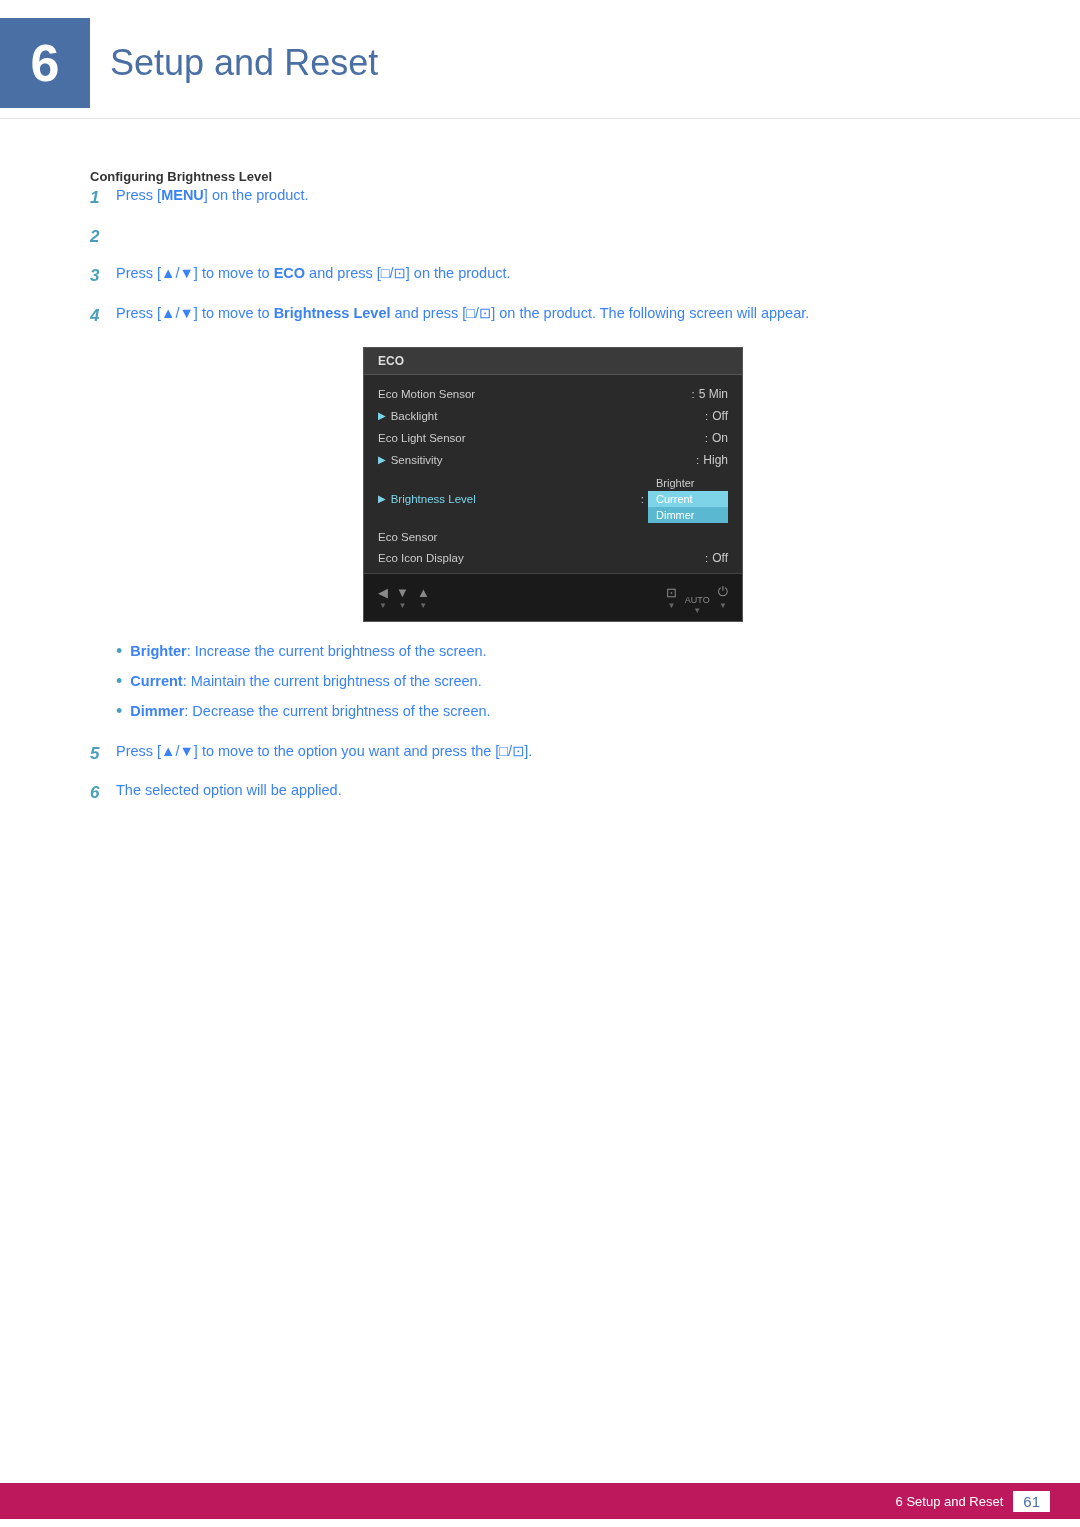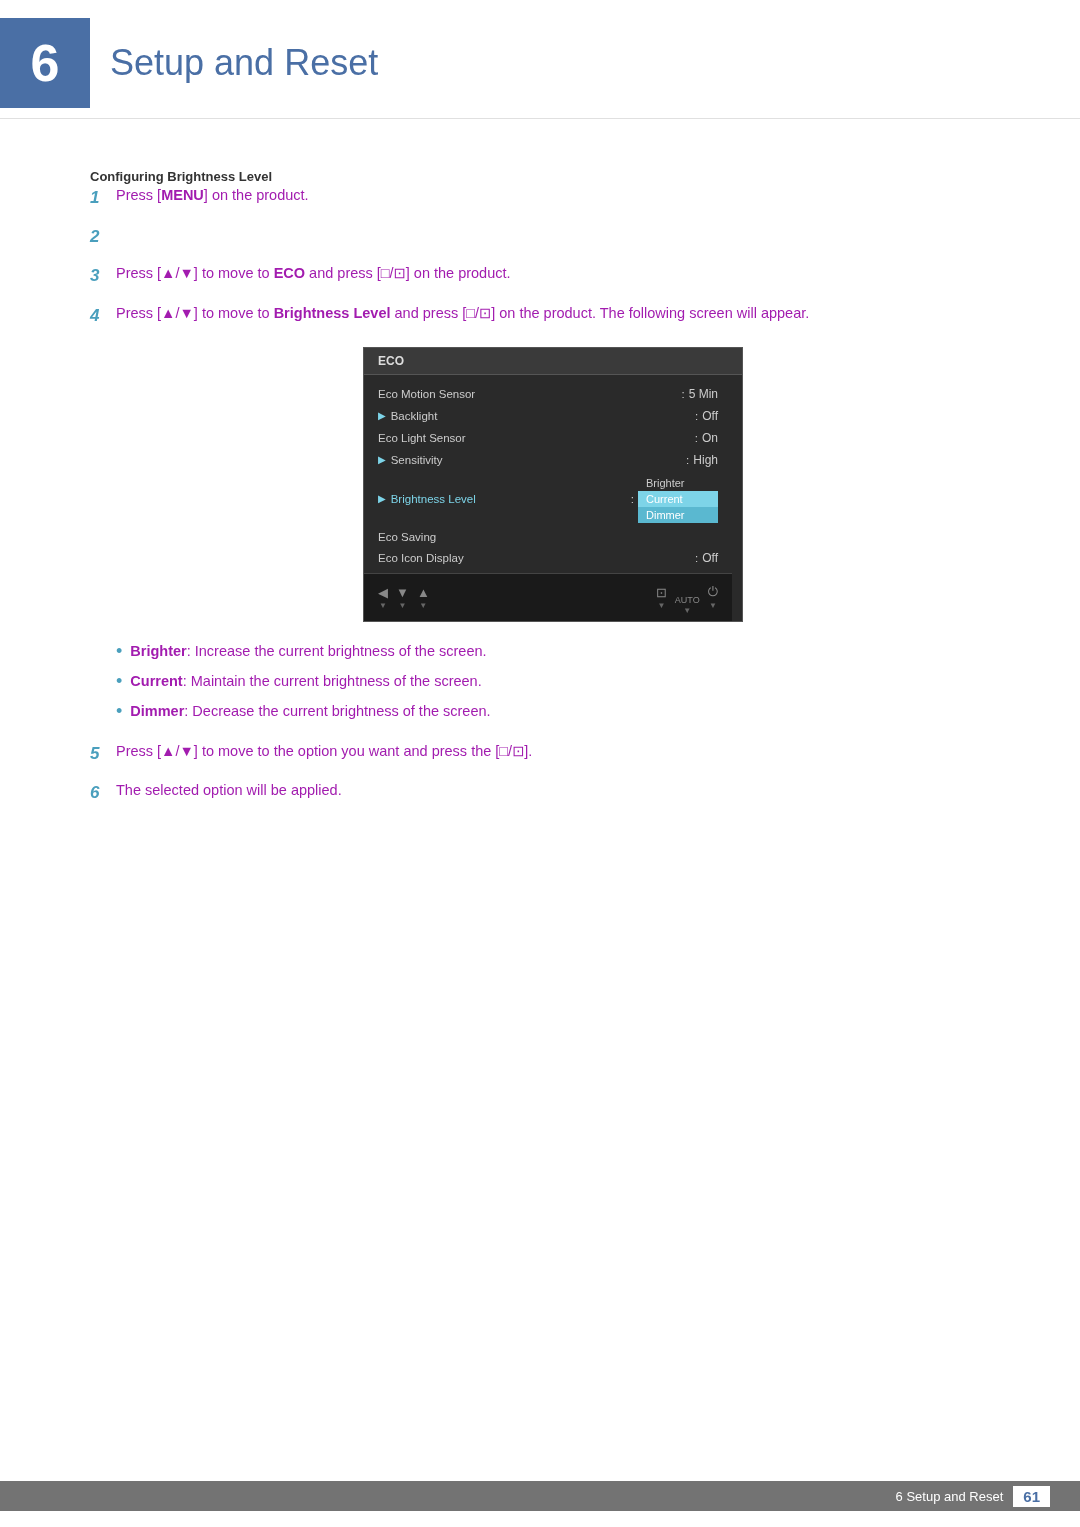--- a/index.html
+++ b/index.html
@@ -89,21 +89,21 @@
       font-size: 17px;
       color: #4a9fbd;
       font-style: italic;
       min-width: 26px;
       font-weight: bold;
       margin-top: 0;
     }
 
     .step-text {
       font-size: 14.5px;
-      color: #a21caf;
+      color: #3b82f6;
       flex: 1;
       line-height: 1.65;
     }
 
     .step-text strong {
       font-weight: bold;
     }
 
     
     .screen-container {
@@ -123,21 +123,21 @@
     .screen-title-bar {
       background: #3a3a3a;
       color: #ddd;
       padding: 6px 14px;
       font-size: 12px;
       font-weight: bold;
       border-bottom: 1px solid #555;
     }
 
     .screen-body {
-      padding: 8px 10px 0 0;
+      padding: 8px 0 0 0;
     }
 
     .screen-row {
       display: flex;
       align-items: center;
       padding: 4px 14px;
       color: #ccc;
       font-size: 11.5px;
     }
 
@@ -242,40 +242,40 @@
       color: #4a9fbd;
       font-size: 18px;
       margin-right: 8px;
       line-height: 1.2;
       margin-top: 1px;
     }
 
     
     .page-footer {
       position: absolute;
-      bottom: 16px;
+      bottom: 8px;
       left: 0;
       right: 0;
-      height: 30px;
-      background: #737373;
+      height: 36px;
+      background: #be185d;
       display: flex;
       align-items: center;
       justify-content: flex-end;
       padding: 0 30px;
     }
 
     .footer-text {
       color: #fff;
       font-size: 13px;
     }
 
     .footer-page-num {
       background: #fff;
       color: #4a6fa5;
-      font-weight: bold;
+      font-weight: normal;
       font-size: 15px;
       padding: 2px 10px;
       margin-left: 10px;
     }
 
     .colon {
       color: #ccc;
       margin-right: 4px;
     }
   </style>
@@ -360,21 +360,21 @@
           </span>
           <span class="colon">:</span>
           <div class="brightness-dropdown">
             <div class="brightness-option">Brighter</div>
             <div class="brightness-option active">Current</div>
             <div class="brightness-option highlighted">Dimmer</div>
           </div>
         </div>
 
         <div class="screen-row">
-          <span class="row-label">Eco Saving</span>
+          <span class="row-label">Eco Sensor</span>
           <span class="row-value"></span>
         </div>
 
         <div class="screen-row">
           <span class="row-label">Eco Icon Display</span>
           <span class="colon">:</span>
           <span class="row-value">Off</span>
         </div>
 
         <div class="screen-bottom">

